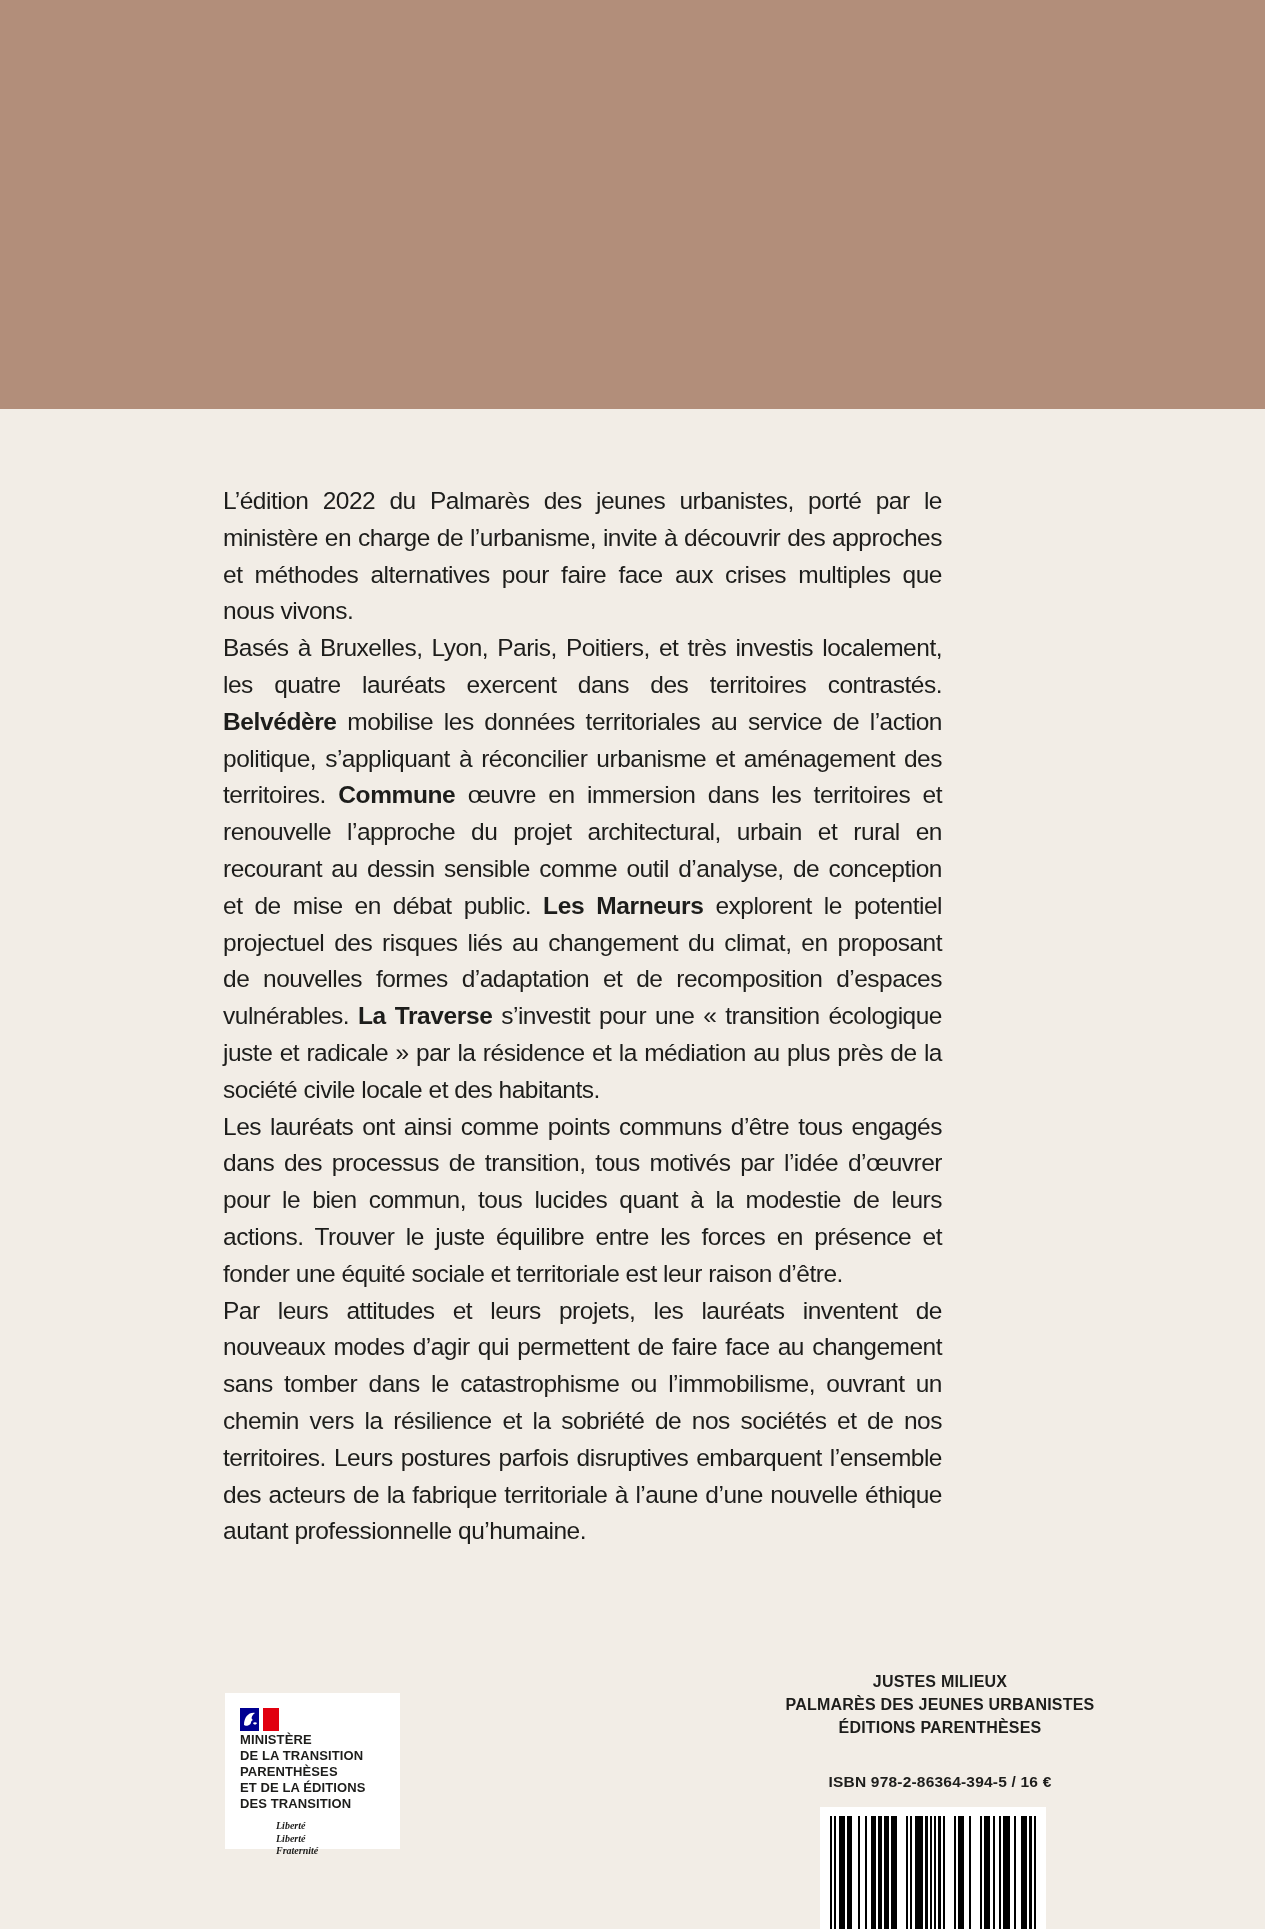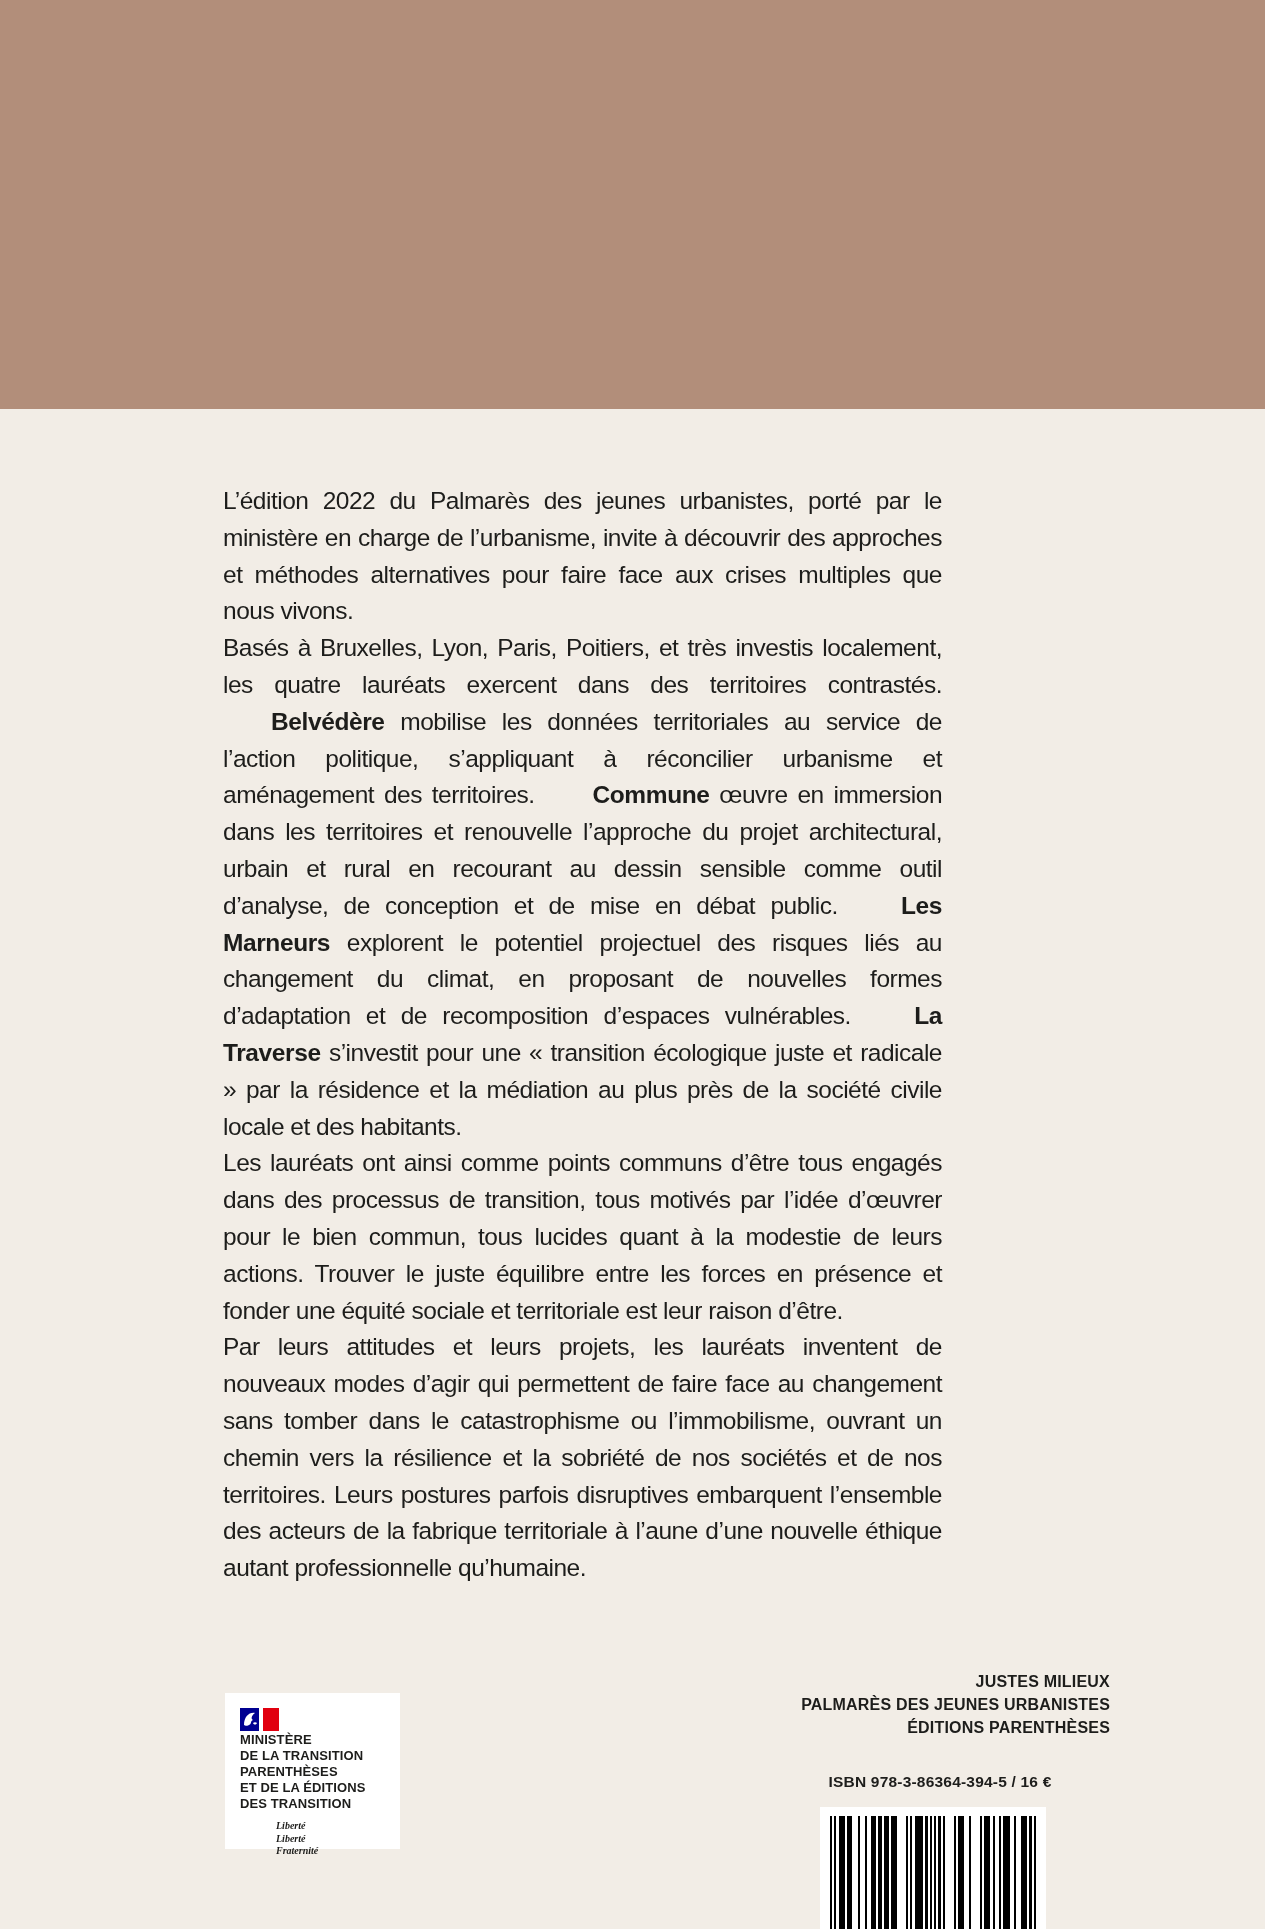--- a/index.html
+++ b/index.html
@@ -23,21 +23,21 @@
   .band{
     position:absolute;left:0;top:0;width:1265px;height:409px;
     background:var(--band);
   }
   .textblock{
     position:absolute;left:223px;top:483px;width:719px;
     font-size:24.5px;line-height:36.8px;letter-spacing:-0.5px;
     text-align:justify;
   }
   .textblock p{margin:0;}
-  .seg-bold{font-weight:700;letter-spacing:-0.4px;margin-left:48px;}
+  .seg-bold{font-weight:700;letter-spacing:-0.4px;}
   .signature{
     position:absolute;left:227px;top:1612px;
     font-size:24px;line-height:27px;font-weight:400;letter-spacing:0.1px;
   }
   .logo-box{
     position:absolute;left:225px;top:1693px;width:175px;height:156px;
     background:#ffffff;
     padding:15px 0 0 15px;
   }
   .flag{display:block;}
@@ -45,21 +45,21 @@
     font-weight:700;font-size:13px;line-height:16px;letter-spacing:0.1px;
   }
   .logo-motto{
     margin-top:8px;
     font-family:"Liberation Serif", serif;
     font-style:italic;font-weight:700;
     font-size:10px;line-height:12.5px;margin-left:36px;
   }
   .colophon{
     position:absolute;left:770px;top:1670px;width:340px;
-    text-align:right;
+    text-align:center;
     font-size:16px;line-height:23px;font-weight:700;letter-spacing:0.2px;
   }
   .isbn{
     position:absolute;left:770px;top:1773px;width:340px;
     text-align:center;
     font-size:15.5px;font-weight:700;letter-spacing:0.2px;
   }
   .barcode-box{
     position:absolute;left:820px;top:1807px;width:226px;height:122px;
     background:#ffffff;
@@ -106,21 +106,21 @@
         <div>Fraternité</div>
       </div>
   </div>
 
   <div class="colophon">
     <div>JUSTES MILIEUX</div>
     <div>PALMARÈS DES JEUNES URBANISTES</div>
     <div>ÉDITIONS PARENTHÈSES</div>
   </div>
 
-  <div class="isbn">ISBN 978-3-86364-394-5 / 16 €</div>
+  <div class="isbn">ISBN 978-2-86364-394-5 / 16 €</div>
 
   <div class="barcode-box">
     <div class="barcode-bars">
         <div class="bar" style="left: 0px; width: 2.16842px;"></div>
         <div class="bar" style="left: 4.33684px; width: 2.16842px;"></div>
         <div class="bar" style="left: 8.67368px; width: 6.50526px;"></div>
         <div class="bar" style="left: 17.3474px; width: 4.33684px;"></div>
         <div class="bar" style="left: 28.1895px; width: 2.16842px;"></div>
         <div class="bar" style="left: 34.6947px; width: 2.16842px;"></div>
         <div class="bar" style="left: 41.2px; width: 4.33684px;"></div>

